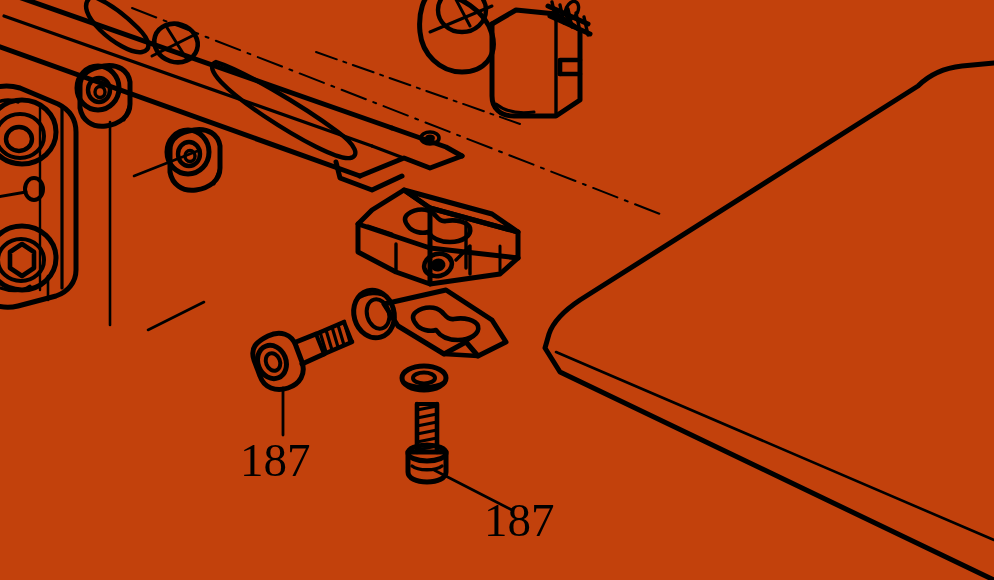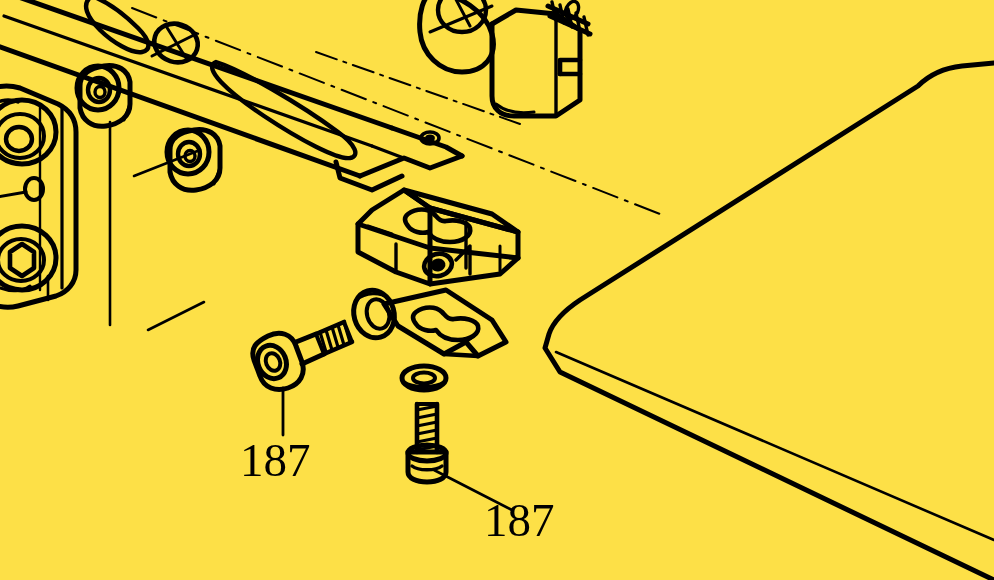--- a/index.html
+++ b/index.html
@@ -8,21 +8,21 @@
     padding: 0;
     background: #ffffff;
   }
   body {
     font-family: "Liberation Serif", serif;
   }
   #diagram-root {
     position: relative;
     width: 994px;
     height: 580px;
-    background: #fde047;
+    background: #c2410c;
     overflow: hidden;
   }
   #diagram-svg {
     position: absolute;
     left: 0;
     top: 0;
     width: 994px;
     height: 580px;
     display: block;
   }

